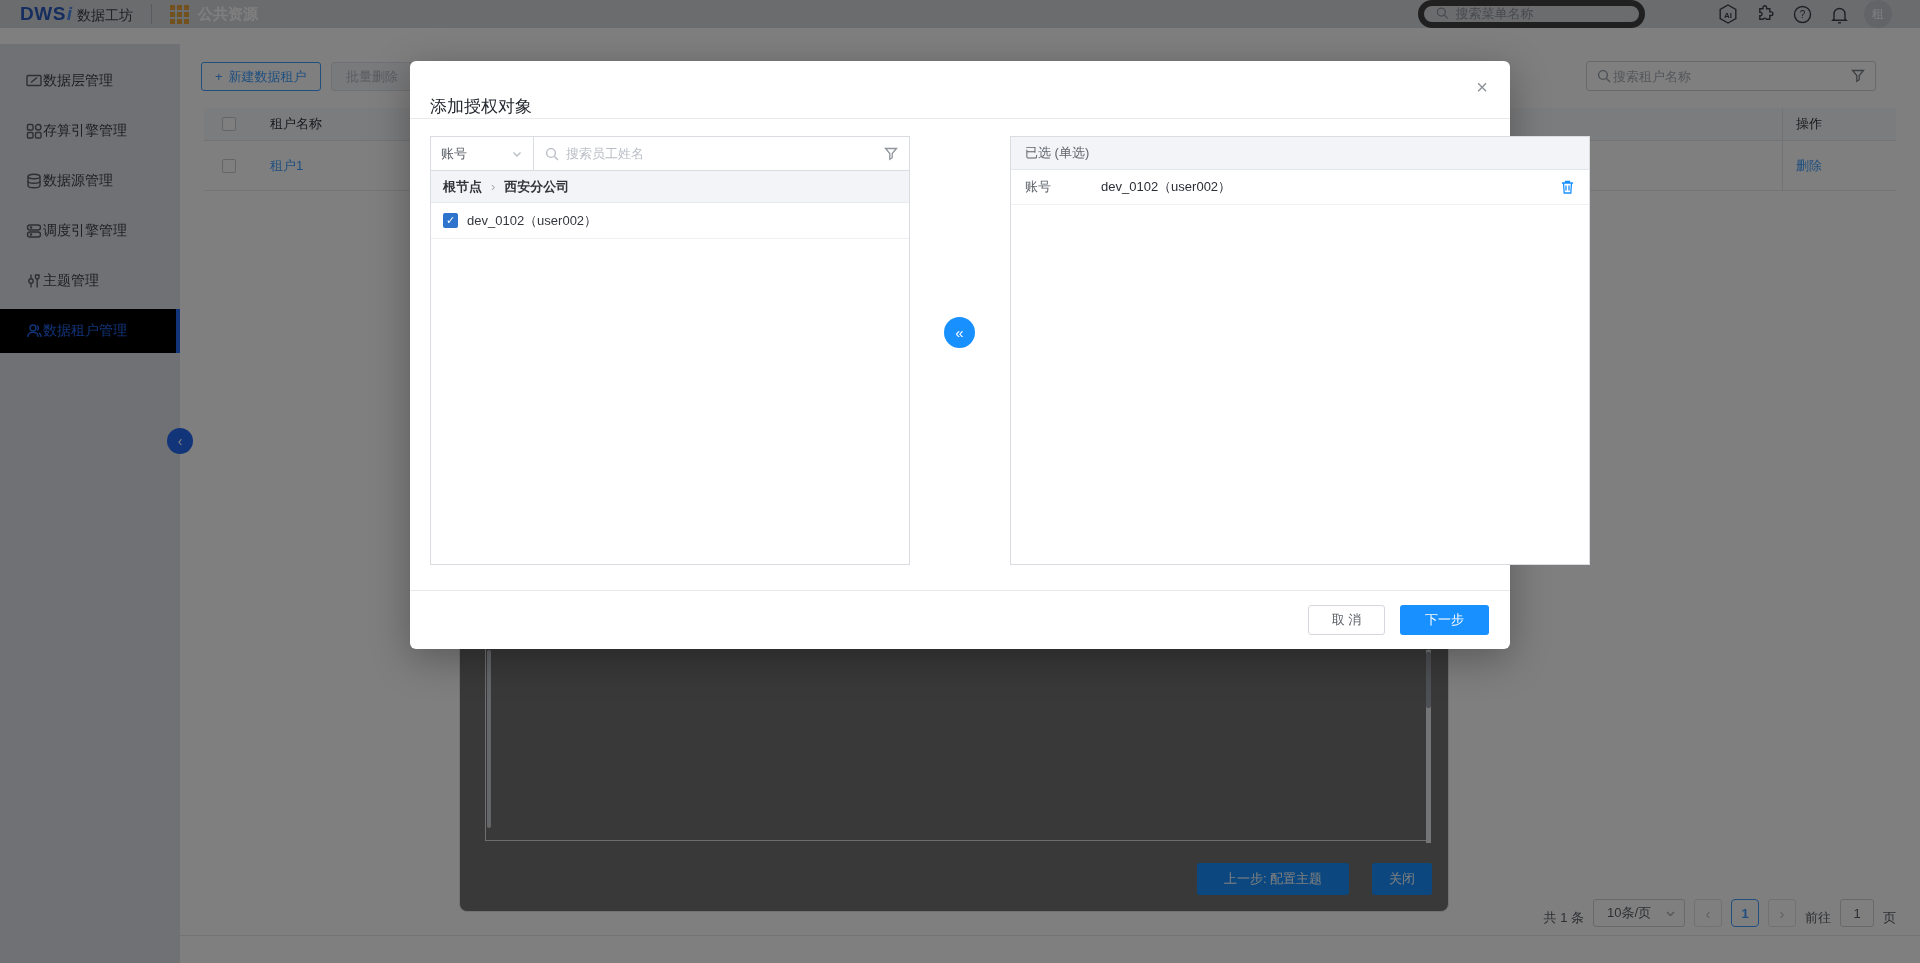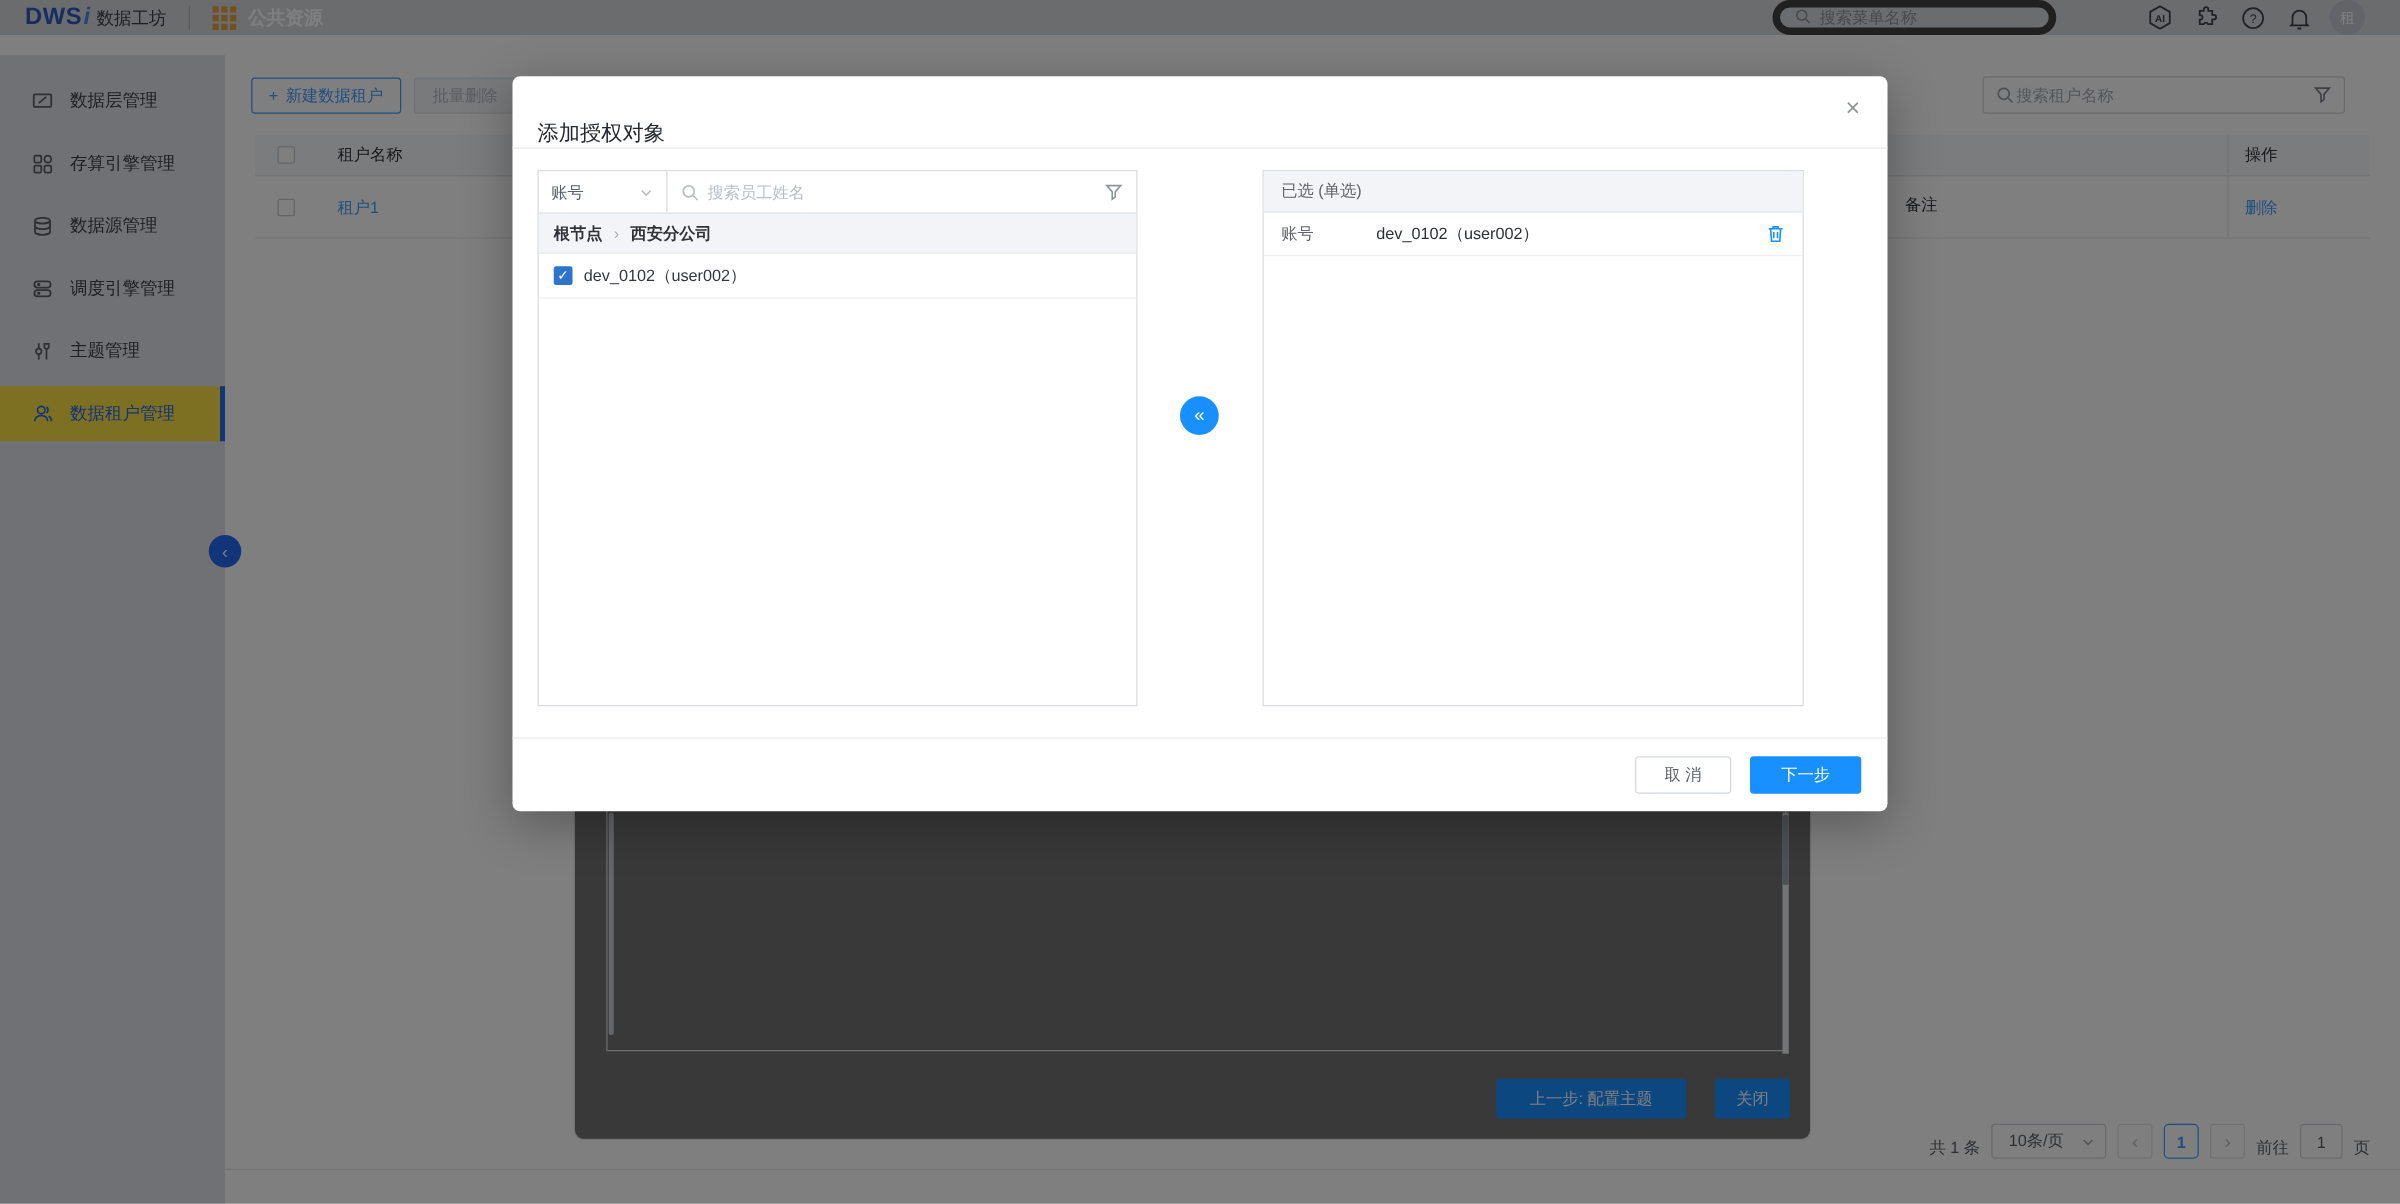--- a/index.html
+++ b/index.html
@@ -22,24 +22,24 @@
                 display:flex; align-items:flex-start; padding:0 12px; margin-right:72px; }
   .top-search svg { margin-right:7px; }
   .top-search input { border:0; outline:0; background:transparent; font-size:13px; color:#5a5f66; width:100%; }
   .top-search input::placeholder { color:#8e939a; }
   .top-icons { display:flex; align-items:center; gap:16px; color:#3c4046; }
   .avatar { width:28px; height:28px; border-radius:50%; background:#c4c9d1; color:#fff;
             font-size:12px; display:flex; align-items:center; justify-content:center; margin-left:14px; }
 
   
   .sidebar { position:absolute; top:44px; left:0; bottom:0; width:180px; background:#e0e3e8; padding-top:15px; z-index:1; }
-  .menu-item { height:44px; margin-bottom:6px; display:flex; align-items:center; gap:13px;
+  .menu-item { height:44px; margin-bottom:6px; display:flex; align-items:center; 
                padding-left:25px; font-size:14px; color:#3c4148; cursor:pointer; position:relative; }
   .menu-item .mi { color:#5a5f66; display:flex; }
-  .menu-item.active { background:#fde047; color:#2468f2; }
+  .menu-item.active { background:#000000; color:#2468f2; }
   .menu-item.active .mi { color:#2468f2; }
   .menu-item.active::after { content:""; position:absolute; right:0; top:0; bottom:0; width:4px; background:#2468f2; }
   .collapse-btn { position:absolute; left:167px; top:428px; width:26px; height:26px; border-radius:50%;
                   background:#2468f2; color:#fff; display:flex; align-items:center; justify-content:center;
                   font-size:14px; z-index:2; cursor:pointer; }
 
   
   .content { position:absolute; left:180px; top:44px; right:0; bottom:0; background:#fff; }
   .btn { display:inline-flex; align-items:center; justify-content:center; border-radius:3px;
          font-size:13px; cursor:pointer; }
@@ -92,21 +92,21 @@
 
   
   .overlay { position:absolute; inset:0; background:rgba(0,0,0,0.5); z-index:10; }
   .modal { position:absolute; left:410px; top:61px; width:1100px; height:588px; background:#fff;
            border-radius:6px; z-index:20; box-shadow:0 10px 40px rgba(0,0,0,0.3); }
   .m-header { height:58px; border-bottom:1px solid #e8eaed; display:flex; align-items:flex-end;
               padding:0 20px; font-size:17px; color:#23272e; }
   .m-close { position:absolute; right:22px; top:16px; font-size:20px; color:#8f949b; cursor:pointer; line-height:1; }
   .panel { position:absolute; top:75px; height:429px; border:1px solid #d9dce1; background:#fff; }
   .panel-left { left:20px; width:480px; }
-  .panel-right { left:600px; width:433px; }
+  .panel-right { left:600px; width:580px; }
   .pl-row1 { height:34px; display:flex; border-bottom:1px solid #d9dce1; }
   .pl-select { width:103px; border-right:1px solid #d9dce1; display:flex; align-items:center;
                padding:0 10px; font-size:13px; color:#5a5f66; cursor:pointer; }
   .pl-select span { flex:1; }
   .pl-search { flex:1; display:flex; align-items:center; padding:0 11px; gap:7px; color:#b9bec6; }
   .pl-search input { border:0; outline:0; flex:1; font-size:13px; color:#5a5f66; background:transparent; }
   .pl-search input::placeholder { color:#b9bec6; }
   .pl-crumb { height:32px; background:#f2f4f7; border-bottom:1px solid #e8eaed; display:flex;
               align-items:center; padding:0 12px; gap:9px; font-size:13px; font-weight:bold; color:#303339; }
   .crumb-sep { color:#a9adb5; font-weight:normal; }

